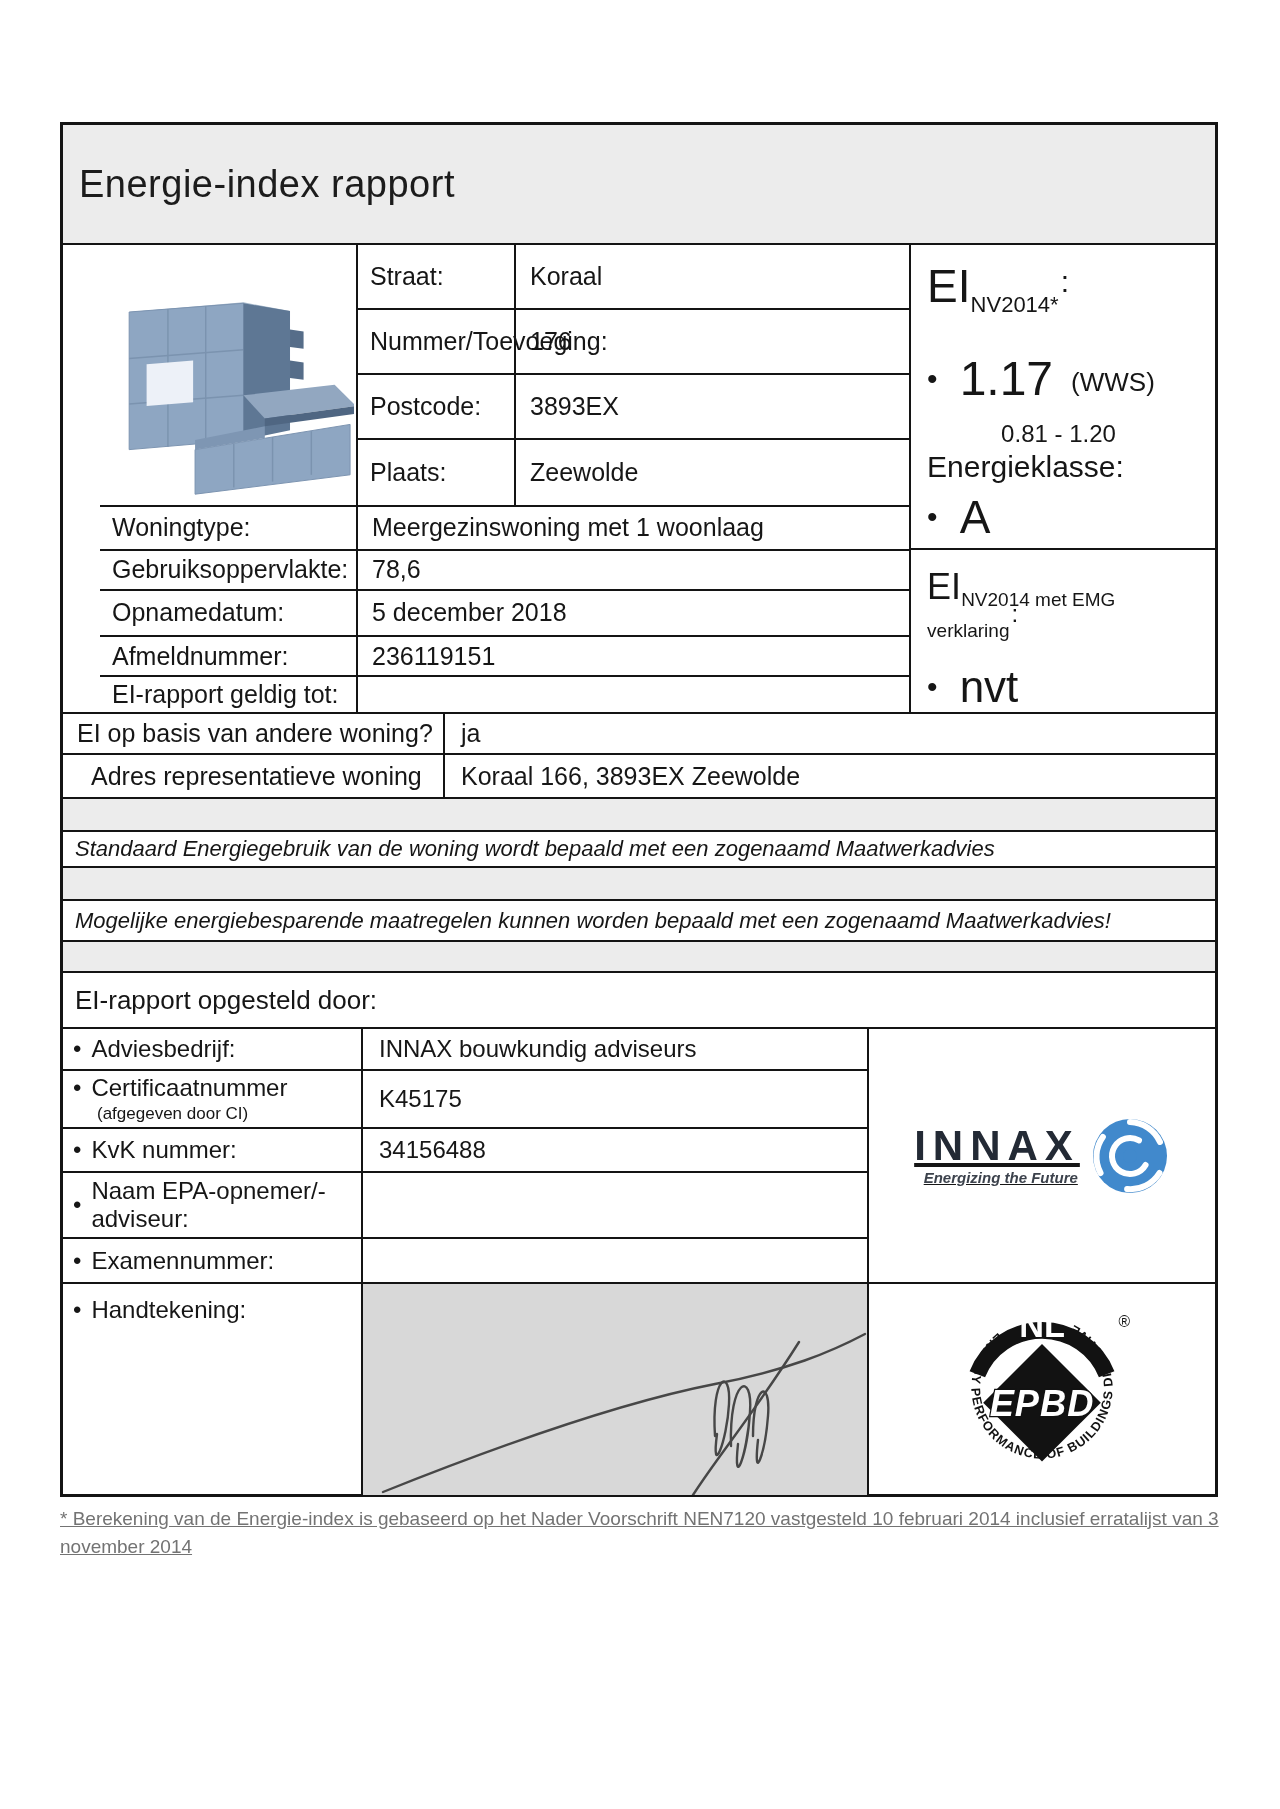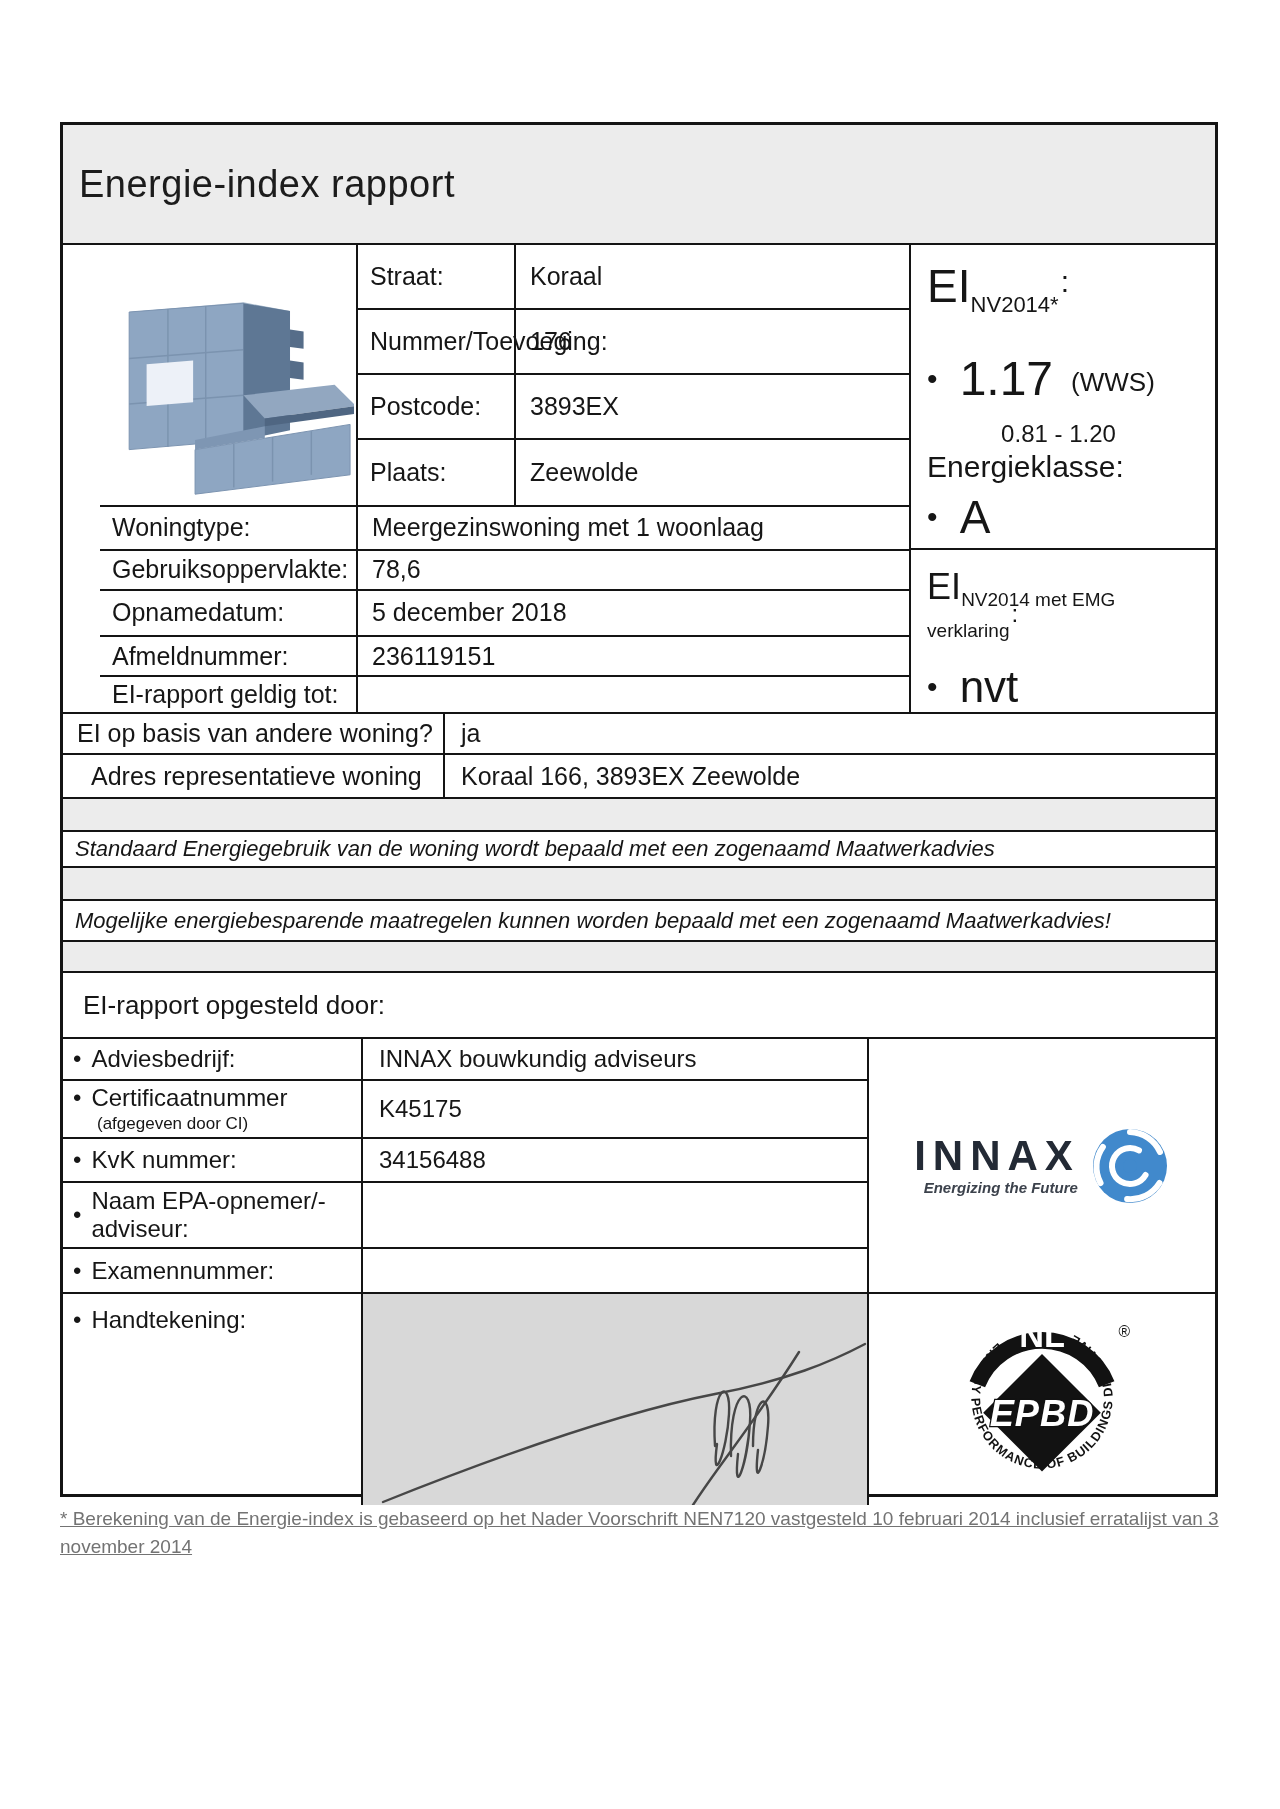--- a/index.html
+++ b/index.html
@@ -63,42 +63,42 @@
   .basis-row.rb { border-bottom:2px solid #141414; }
   .basis-row:last-child { height:42px; }
   .basis-label { width:382px; border-right:2px solid #141414; display:flex; align-items:center; padding-left:14px; font-size:25px; }
   .basis-label.indent { padding-left:28px; }
   .basis-value { flex:1; display:flex; align-items:center; padding-left:16px; font-size:25px;border-radius:16px; }
   
   .gray { background:#ececec; }
   .g1{height:33px}.g2{height:33px}.g3{height:31px}
   .note { display:flex; align-items:center; padding-left:12px; font-size:22px; font-style:italic; }
   .n1{height:36px}.n2{height:41px}
-  .opgesteld { height:66px; display:flex; align-items:center; padding-left:20px; font-size:26px; }
+  .opgesteld { height:56px; display:flex; align-items:center; padding-left:12px; font-size:26px; }
   
   .bottom { height:466px; display:flex; }
   .bt-labels { width:300px; border-right:2px solid #141414; display:flex; flex-direction:column; }
   .bt-values { width:506px; border-right:2px solid #141414; display:flex; flex-direction:column; }
   .bt-logos { width:346px; display:flex; flex-direction:column; }
   .br1{height:42px}.br2{height:58px}.br3{height:44px}.br4{height:66px}.br5{height:45px}.br6{flex:1}
   .bt-cell { border-bottom:2px solid #141414; display:flex; align-items:center; padding-left:10px; font-size:24px; }
   .bt-cell.last { border-bottom:none; }
   .bt-cell.multi { flex-direction:column; align-items:flex-start; justify-content:center; }
   .bt-cell .sub-label { font-size:17px; margin-left:24px; margin-top:2px; }
   .bt-cell.top { align-items:flex-start; padding-top:12px; }
   .lbl-bullet { font-size:24px; margin-right:10px; }
   .lbl-line { display:flex; align-items:center; }
   .wrapcol { width:100%; }
   .bt-val { padding-left:16px; }
   .sig-cell { padding:0; align-items:stretch; }
   .sig-area { width:100%; height:100%; background:#d8d8d8; position:relative; overflow:hidden; }
   .sig-area svg { position:absolute; left:0; top:0; }
   .innax-cell { height:255px; border-bottom:2px solid #141414; display:flex; align-items:center; justify-content:center; }
   .epbd-cell { flex:1; display:flex; justify-content:center; align-items:flex-start; padding-top:4px; }
-  .innax { display:flex; align-items:center; }
+  .innax { display:flex; align-items:center;text-decoration:underline; }
   .innax-name { font-size:42px; font-weight:700; letter-spacing:7px; color:#232a35; line-height:1; }
   .innax-tag { font-size:15px; font-weight:700; font-style:italic; color:#3c424c; text-align:right; margin-top:2px; margin-right:2px; }
   .innax-swirl { margin-left:10px; }
   
   .footnote { position:absolute; left:60px; top:1505px; width:1160px; font-size:19px; line-height:1.45; color:#737373;text-decoration:underline; }
 </style>
 </head>
 <body>
 
 <div class="doc">

